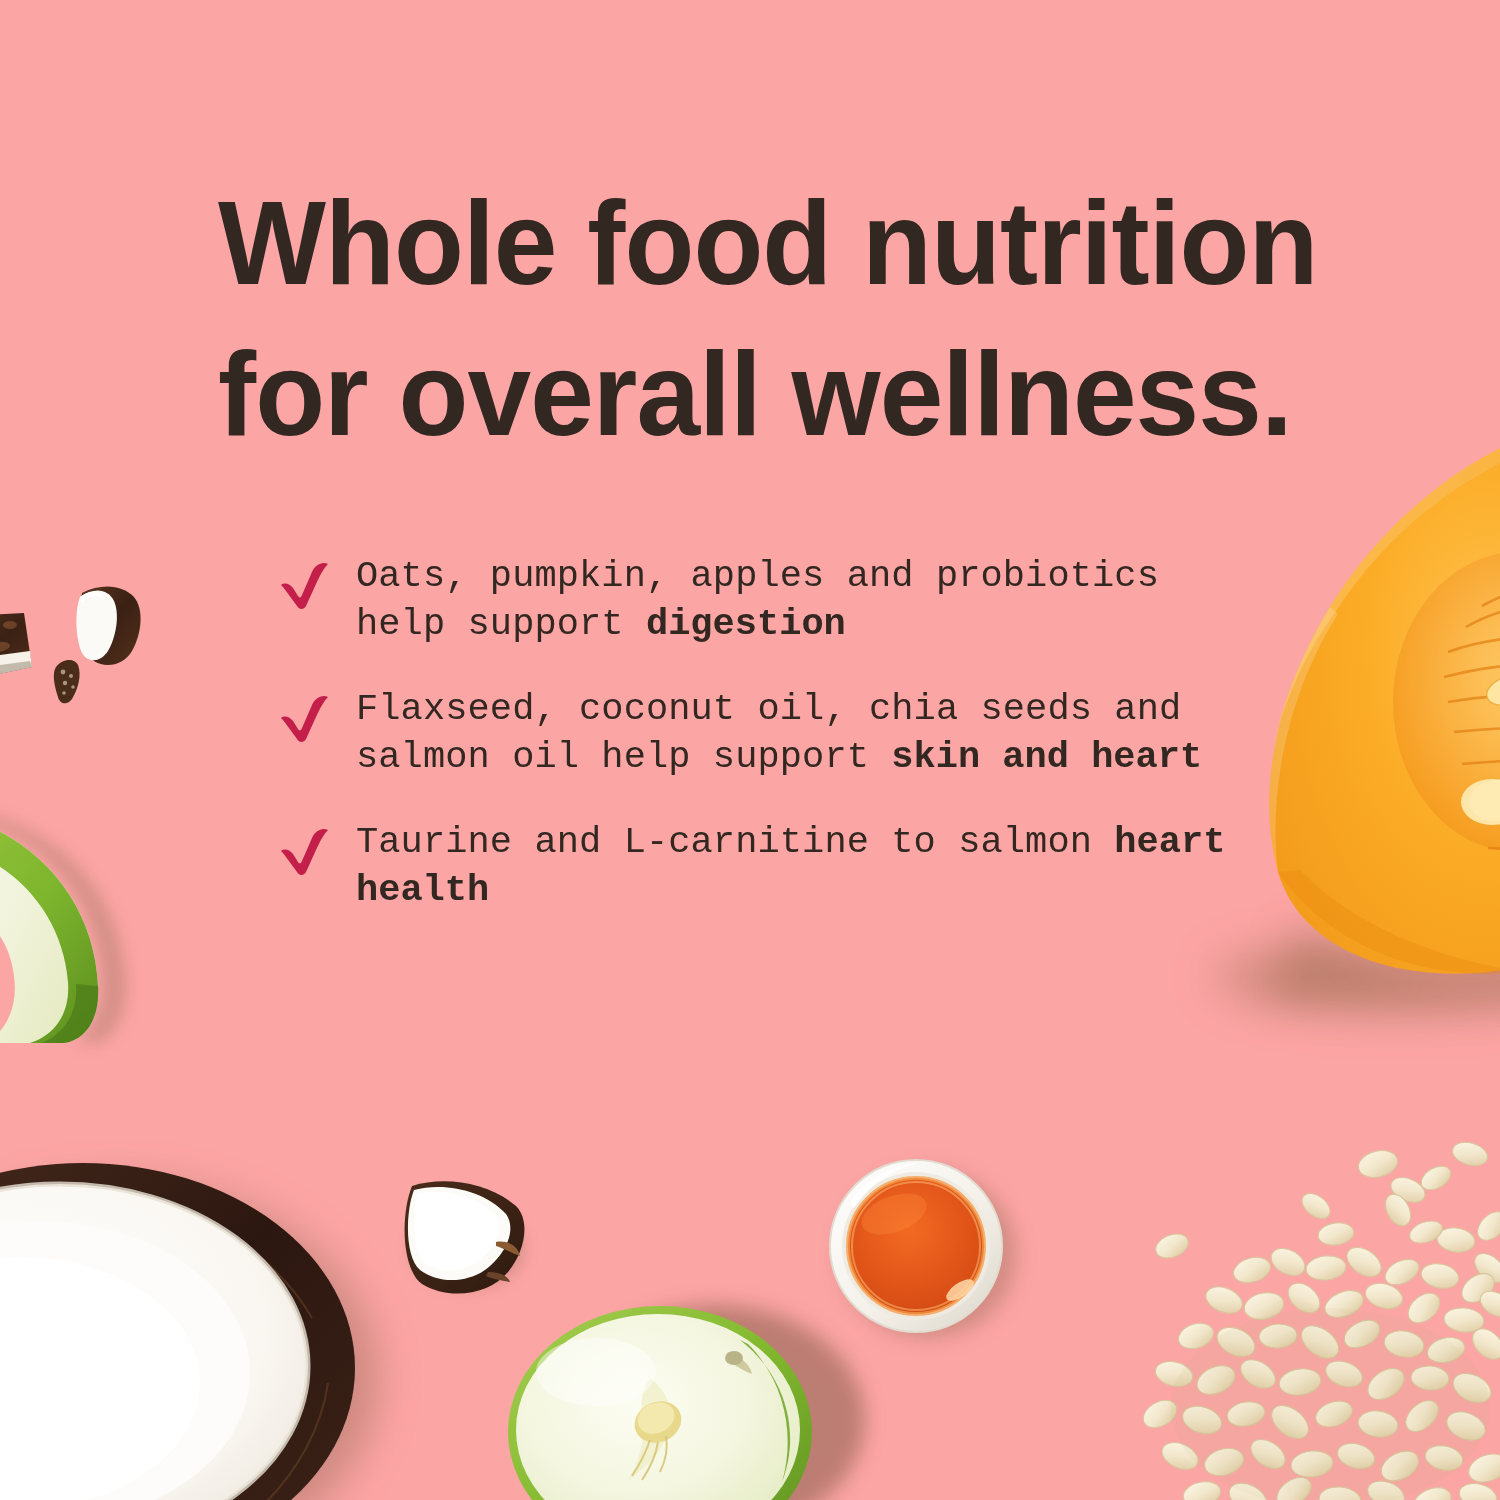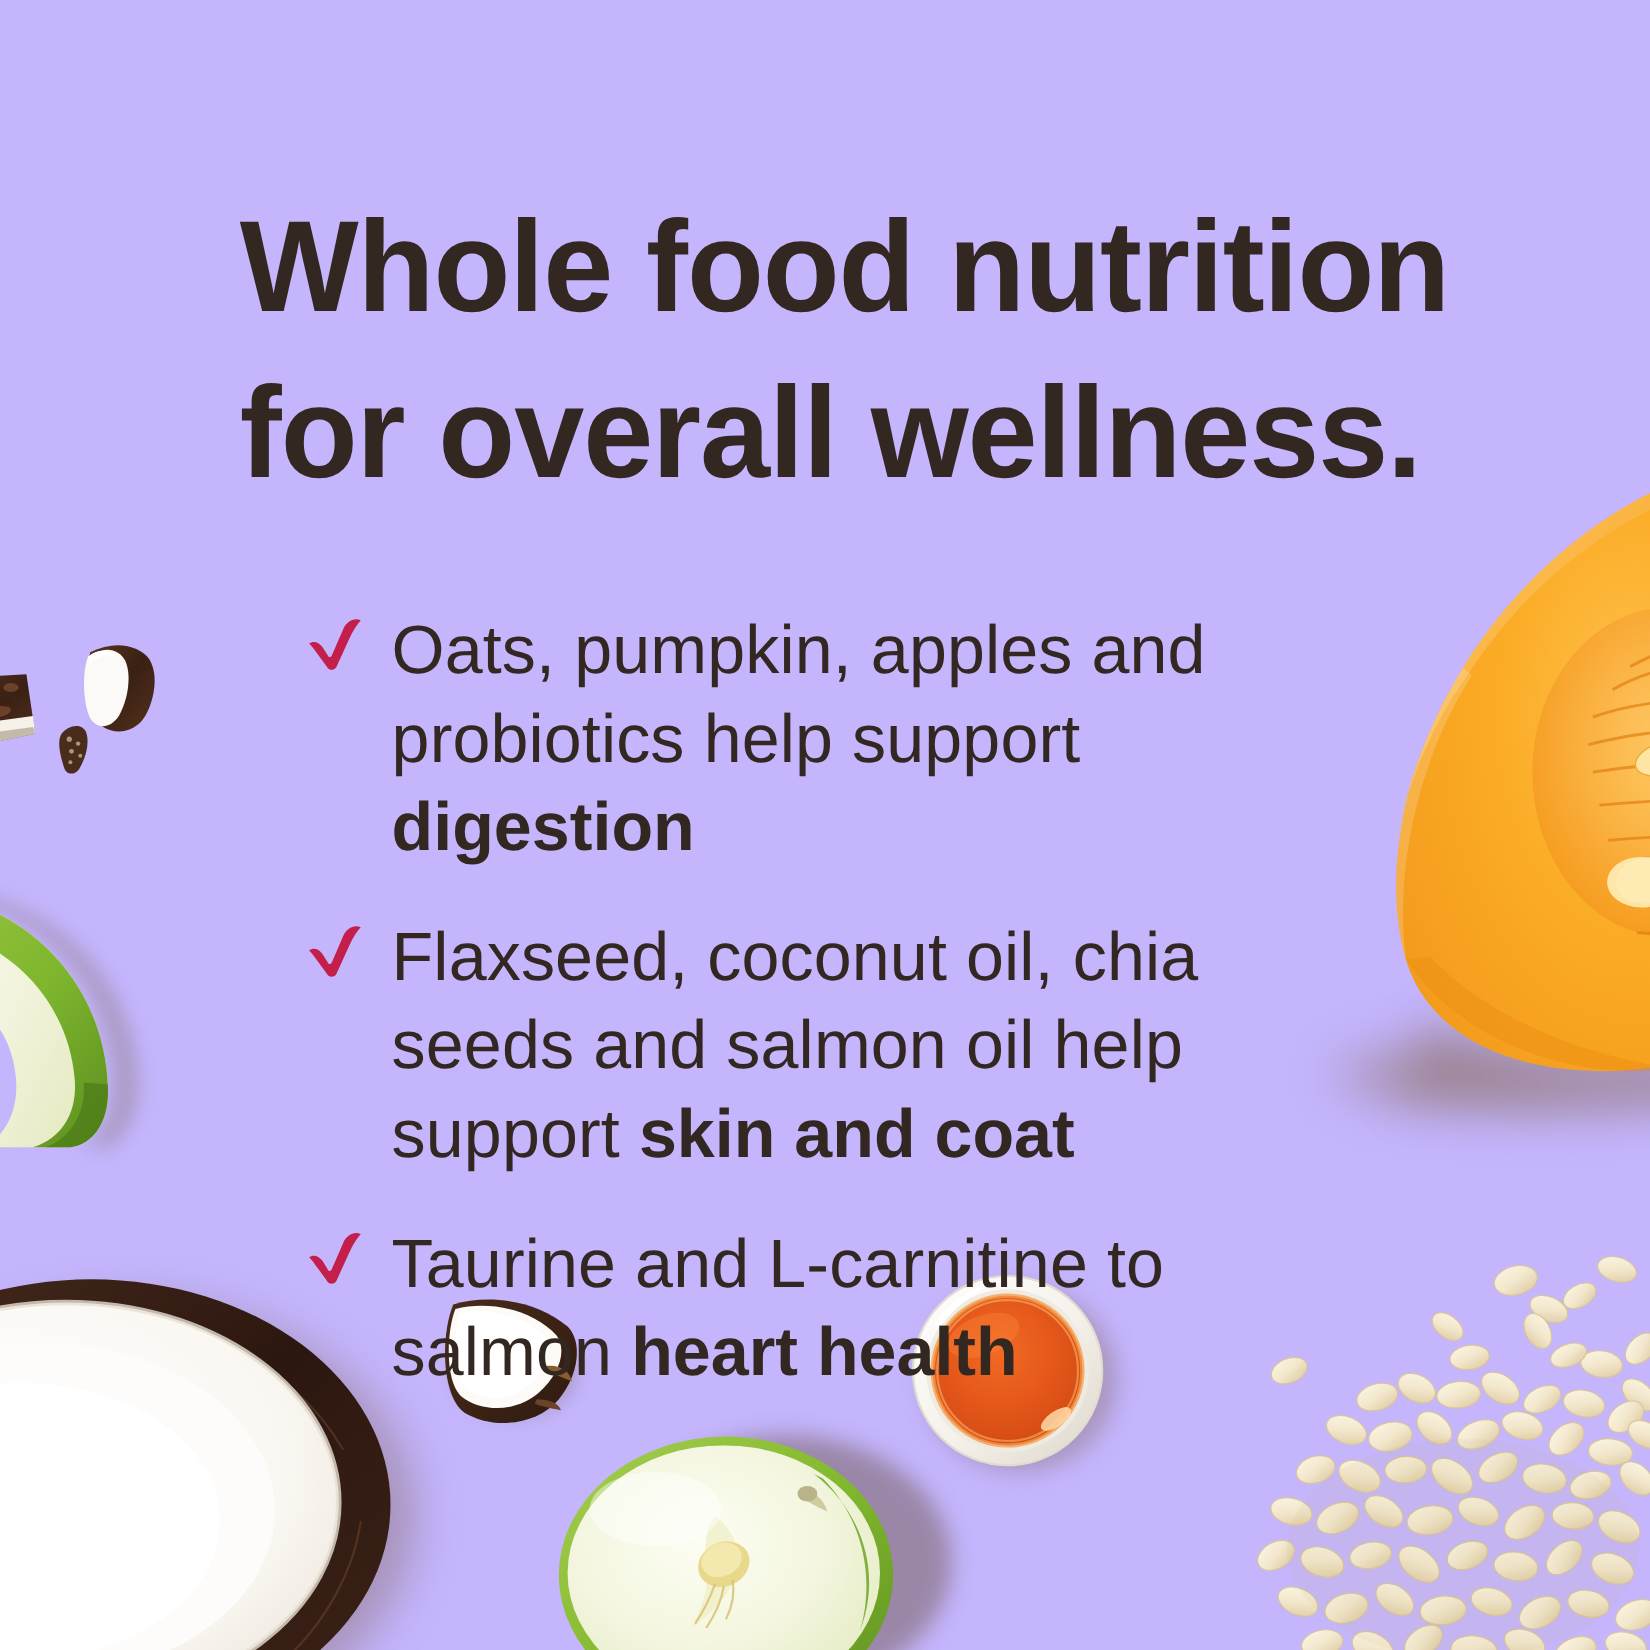--- a/index.html
+++ b/index.html
@@ -10,21 +10,21 @@
     width: 1500px;
     height: 1500px;
     overflow: hidden;
     font-family: "Liberation Sans", sans-serif;
   }
 
   #canvas {
     position: relative;
     width: 1500px;
     height: 1500px;
-    background: #c4b5fd;
+    background: #fca5a5;
     overflow: hidden;
   }
 
   
   .headline {
     position: absolute;
     left: 218px;
     top: 168px;
     width: 1120px;
     color: #332821;
@@ -44,22 +44,22 @@
     left: 278px;
     top: 552px;
     width: 960px;
     z-index: 40;
   }
   .bullet {
     position: relative;
     display: block;
     padding-left: 78px;
     color: #332821;
-    font-family: Liberation Sans, sans-serif;
-    font-size: 62px;
+    font-family: Liberation Mono, monospace;
+    font-size: 37px;
     line-height: 1.30;
     letter-spacing: 0.1px;
   }
   .bullet + .bullet { margin-top: 37px; }
 
   .check-icon {
     position: absolute;
     left: 0px;
     top: 10px;
     width: 54px;
@@ -174,21 +174,21 @@
 
     <div class="bullet">
       <span class="check-icon">
         <svg width="54" height="48" viewBox="0 0 54 48">
           <path d="M3 23 C7 20, 12 22, 15 26 L20 34 C21 36, 23 36, 24 33
                    L34 10 C37 3, 44 -1, 50 2 C46 6, 42 13, 38 22
                    L28 44 C26 48, 21 48, 19 44 L8 29 C6 26, 4 24, 3 23 Z" fill="#C41F4A"></path>
         </svg>
       </span>
       <span class="bullet-text">
-        <span>Flaxseed, coconut oil, chia seeds and salmon oil help support </span><b>skin and coat</b>
+        <span>Flaxseed, coconut oil, chia seeds and salmon oil help support </span><b>skin and heart</b>
       </span>
     </div>
 
     <div class="bullet">
       <span class="check-icon">
         <svg width="54" height="48" viewBox="0 0 54 48">
           <path d="M3 23 C7 20, 12 22, 15 26 L20 34 C21 36, 23 36, 24 33
                    L34 10 C37 3, 44 -1, 50 2 C46 6, 42 13, 38 22
                    L28 44 C26 48, 21 48, 19 44 L8 29 C6 26, 4 24, 3 23 Z" fill="#C41F4A"></path>
         </svg>

